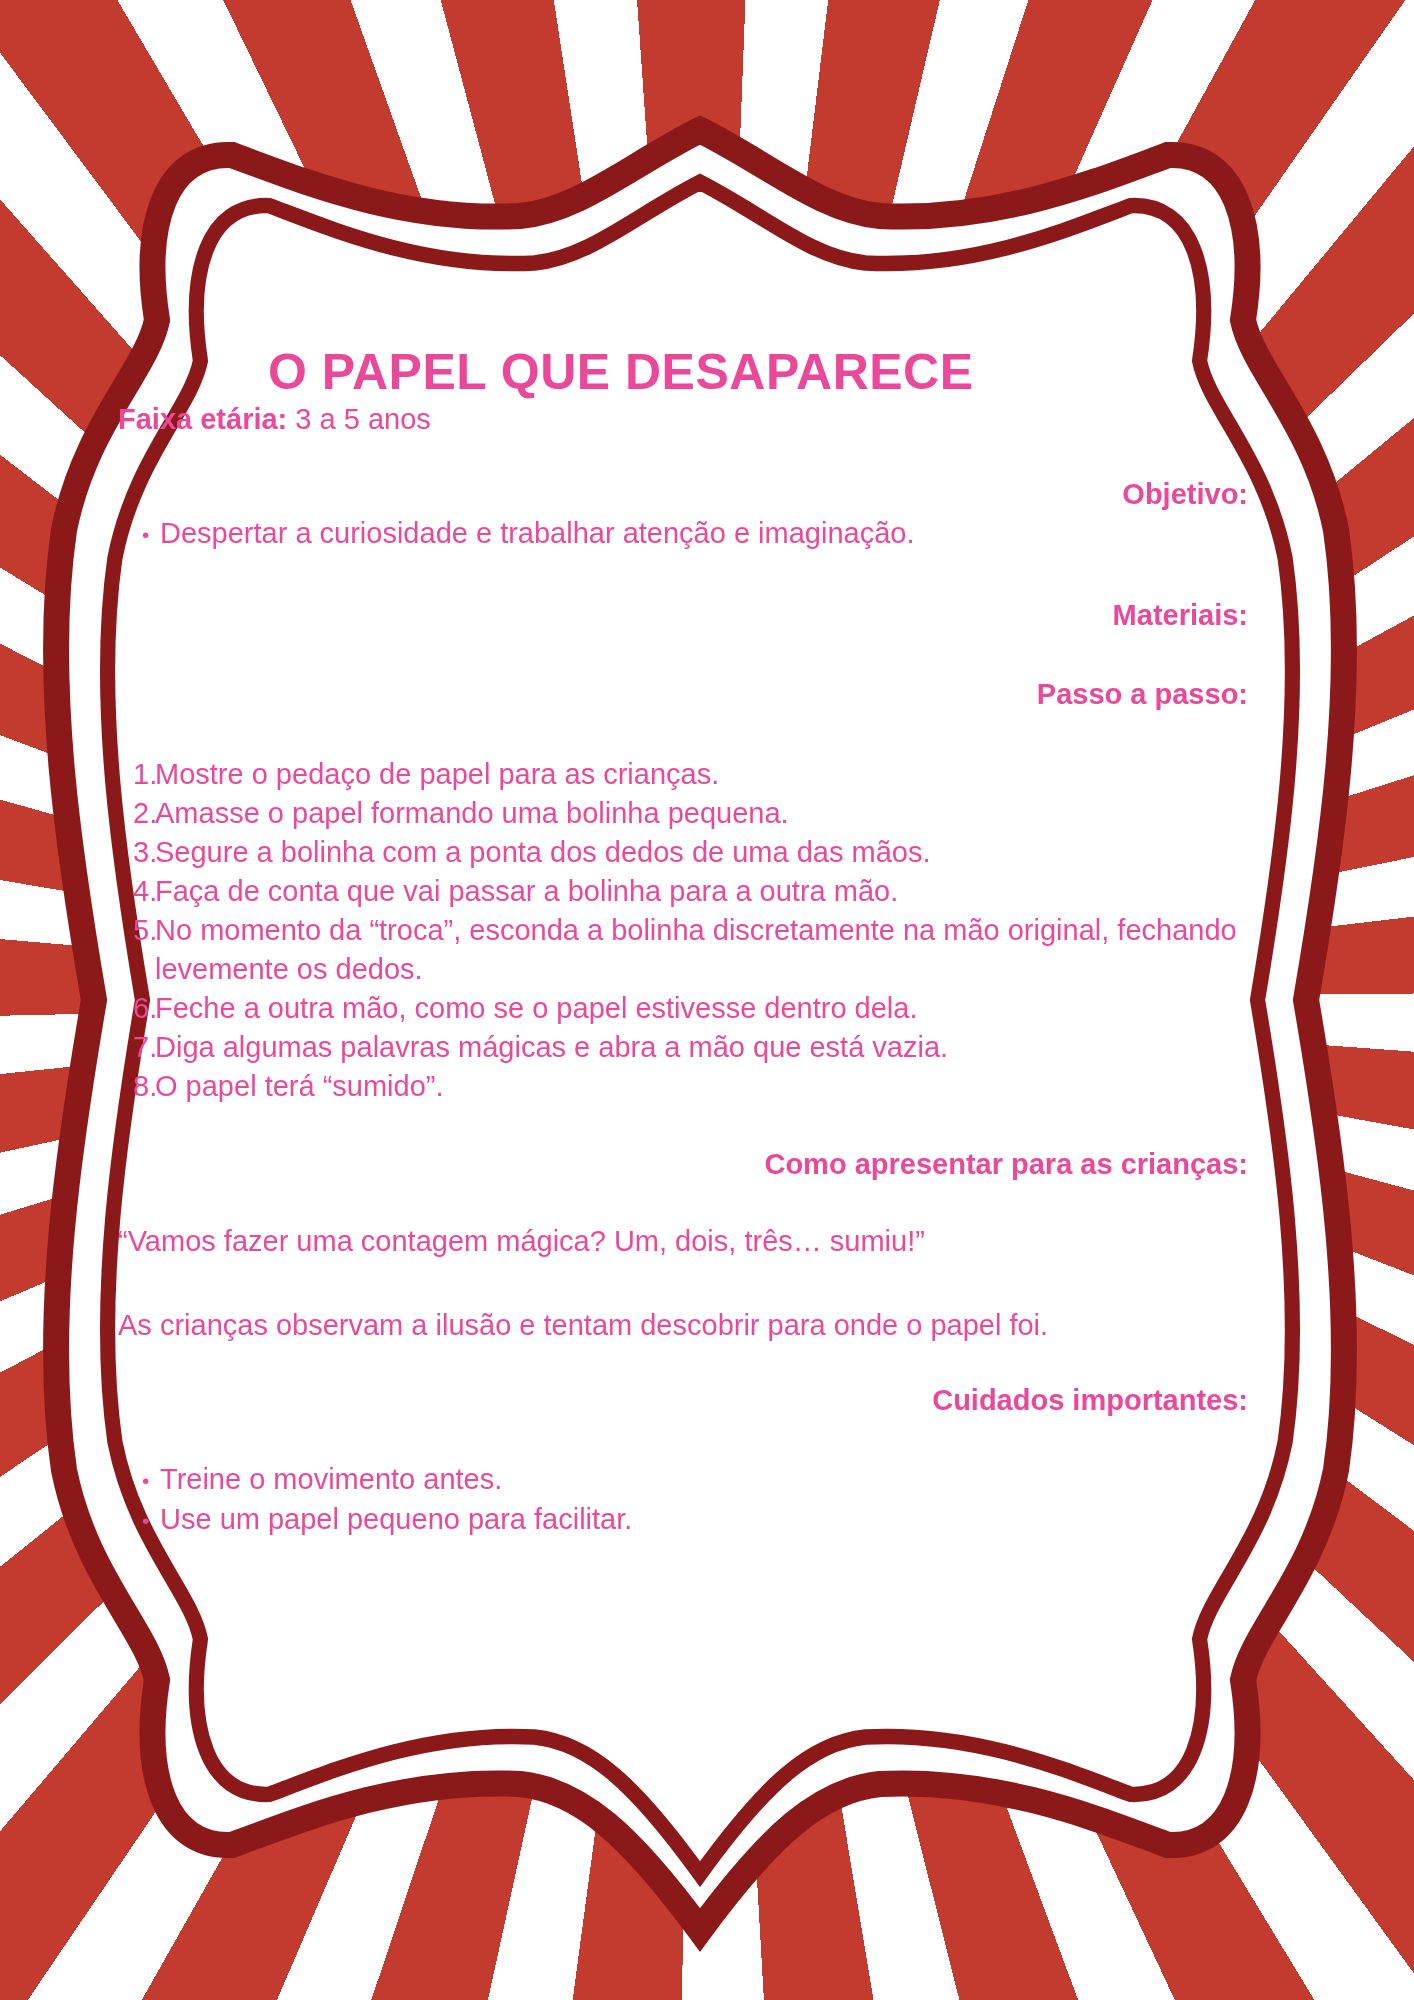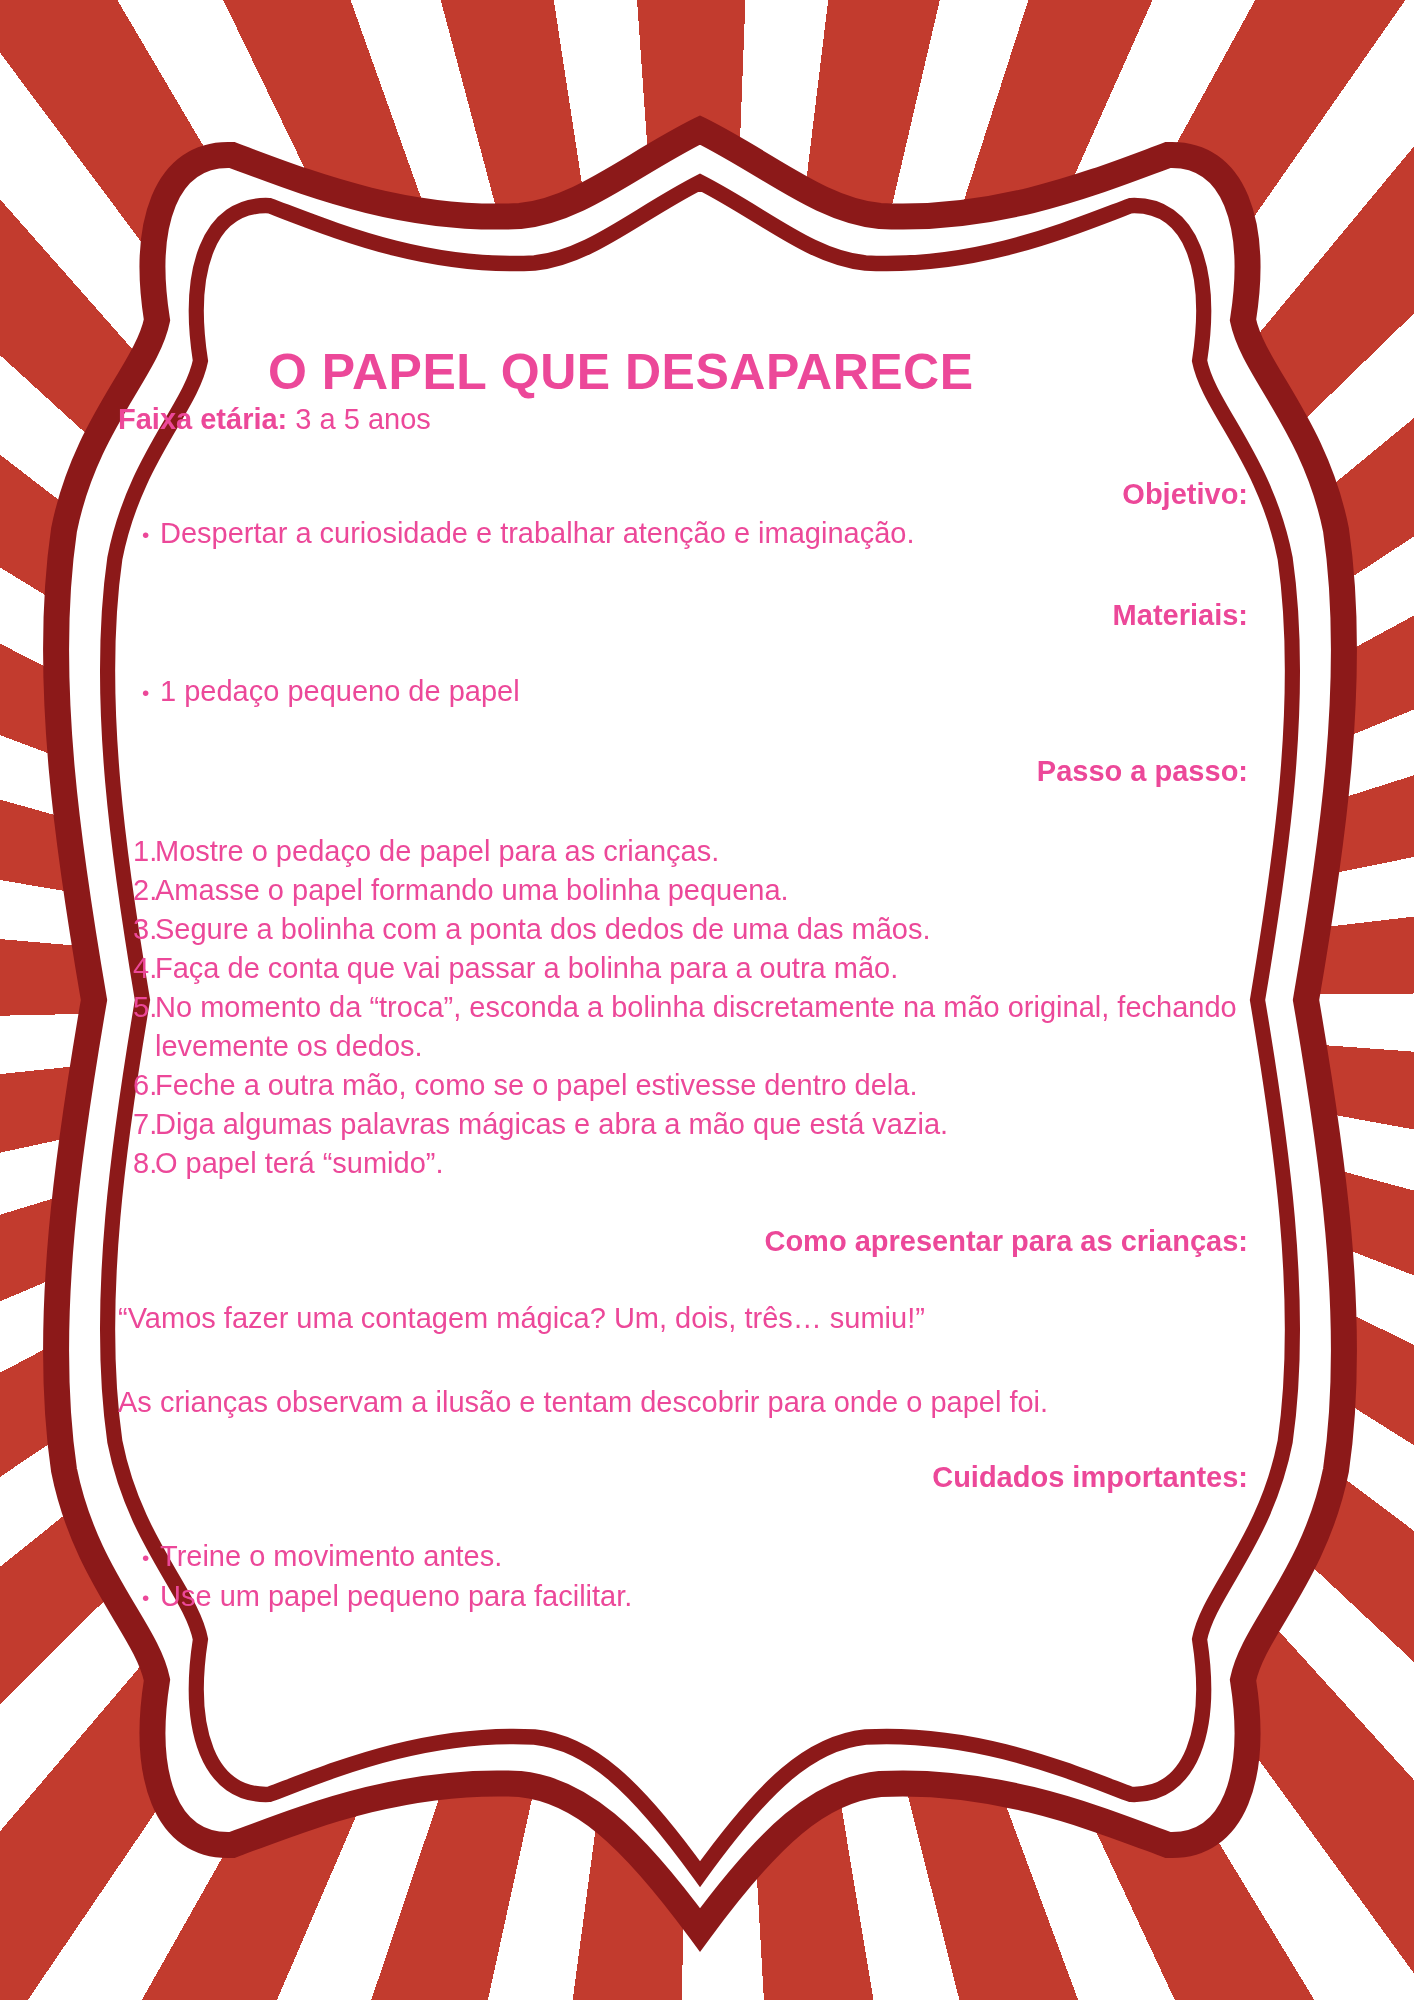--- a/index.html
+++ b/index.html
@@ -99,23 +99,20 @@
     <h1 class="title">O PAPEL QUE DESAPARECE</h1>
 
     <p class="faixa"><strong>Faixa etária:</strong> <span>3 a 5 anos</span></p>
 
     <h2 class="sec mt-objetivo">Objetivo:</h2>
     <ul class="bullets">
       <li>Despertar a curiosidade e trabalhar atenção e imaginação.</li>
     </ul>
 
     <h2 class="sec mt-materiais">Materiais:</h2>
-    <ul class="bullets mt-materiais-item">
-      <li>1 pedaço pequeno de papel</li>
-    </ul>
 
     <h2 class="sec mt-passo">Passo a passo:</h2>
     <ol class="steps mt-steps">
       <li>Mostre o pedaço de papel para as crianças.</li>
       <li>Amasse o papel formando uma bolinha pequena.</li>
       <li>Segure a bolinha com a ponta dos dedos de uma das mãos.</li>
       <li>Faça de conta que vai passar a bolinha para a outra mão.</li>
       <li>No momento da “troca”, esconda a bolinha discretamente na mão original, fechando levemente os dedos.</li>
       <li>Feche a outra mão, como se o papel estivesse dentro dela.</li>
       <li>Diga algumas palavras mágicas e abra a mão que está vazia.</li>

